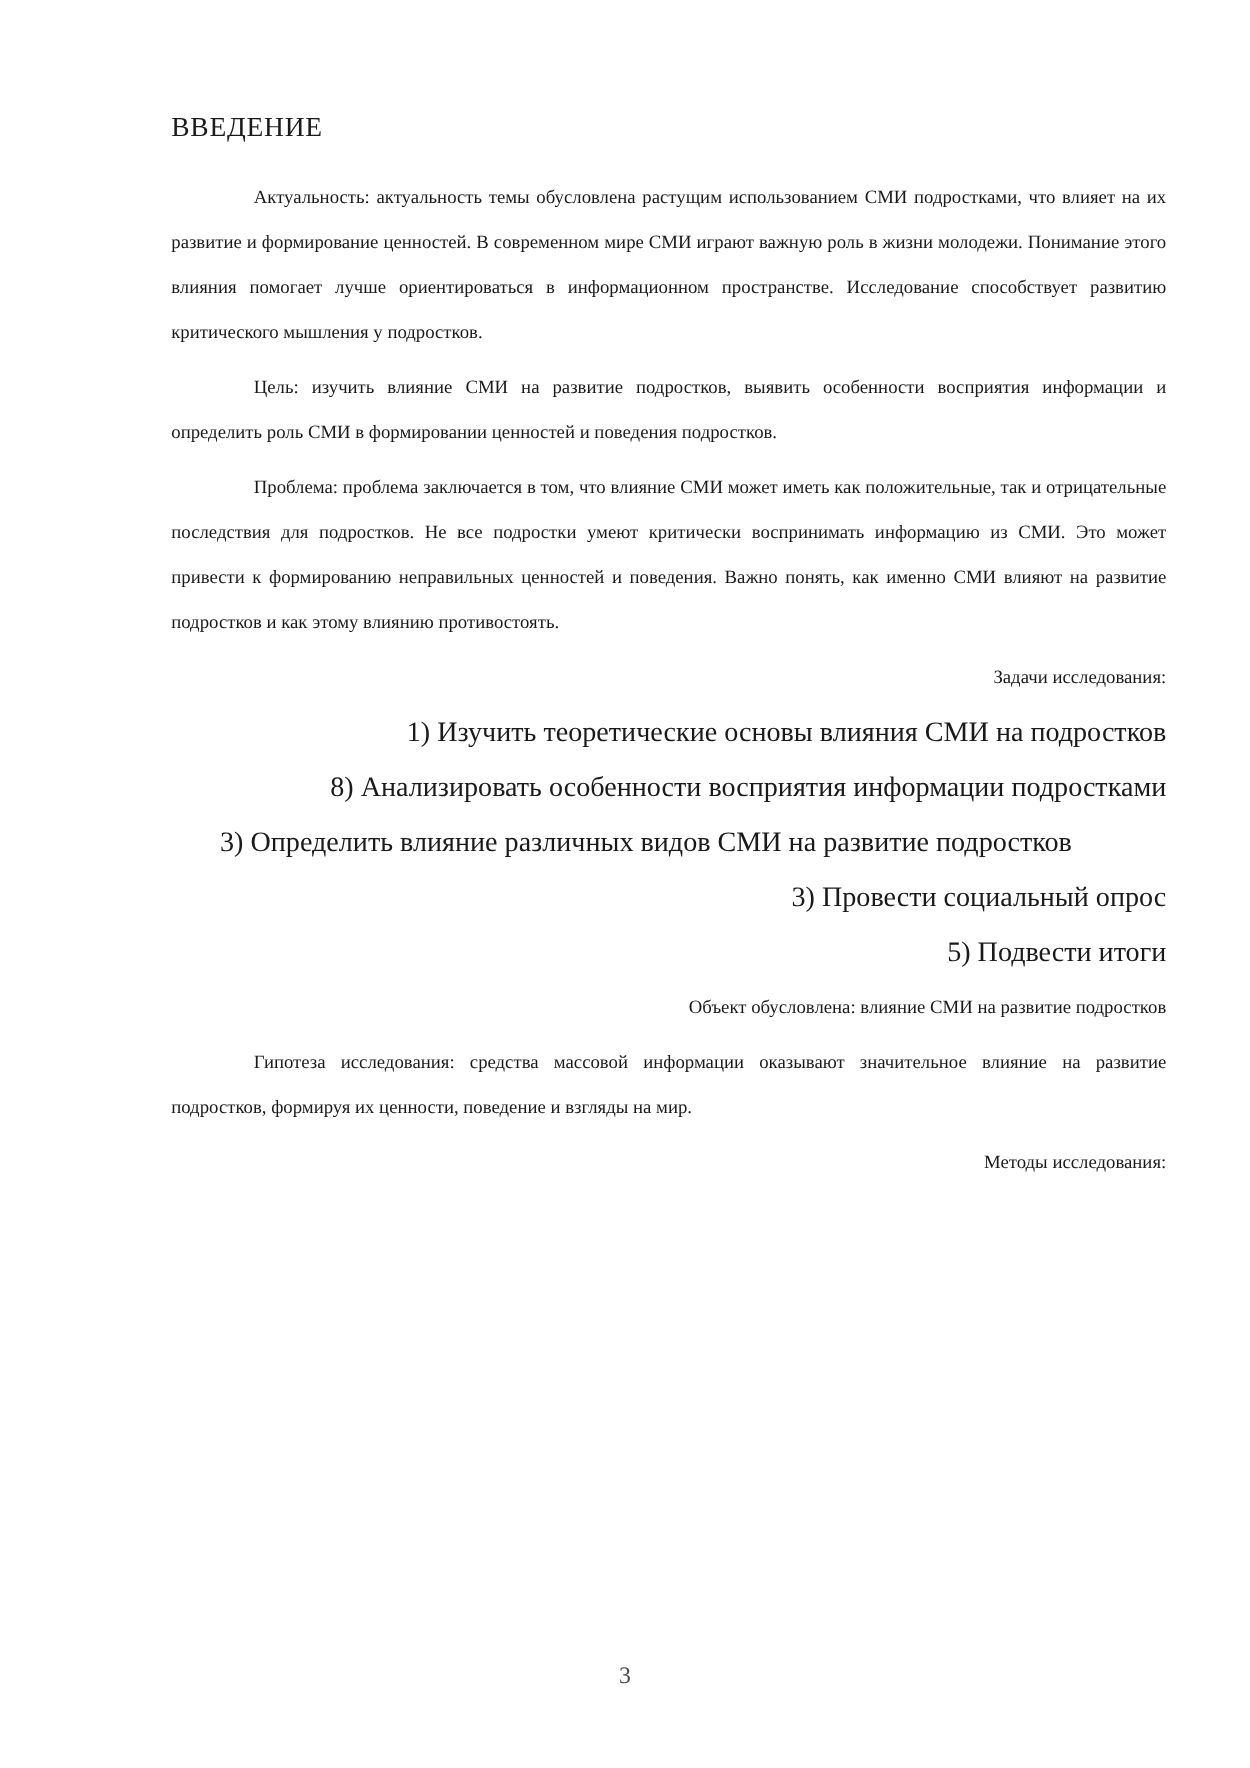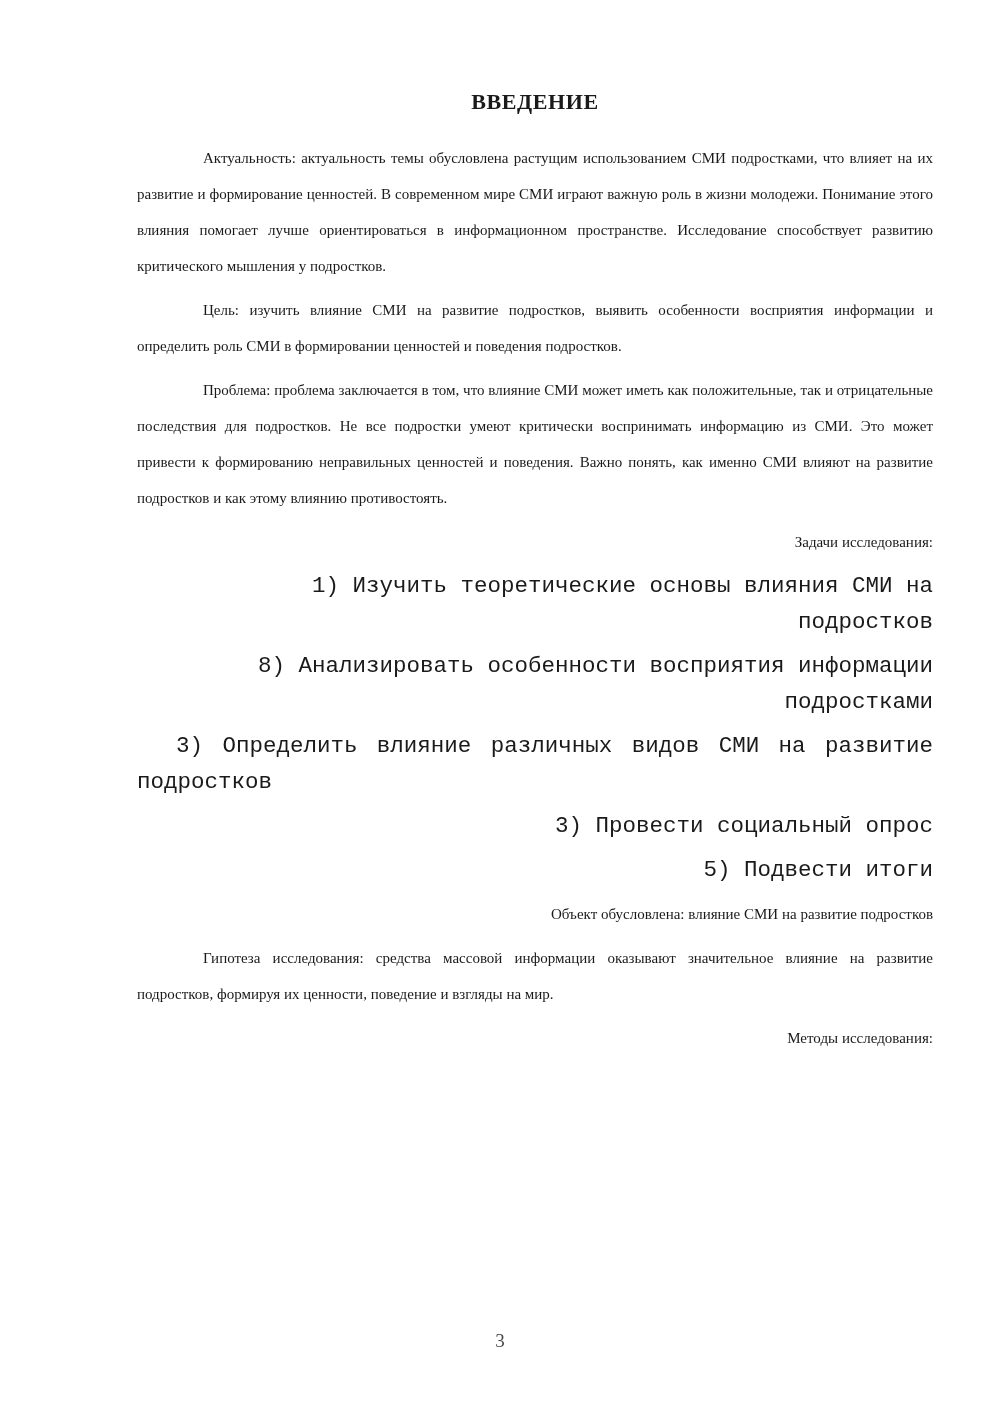--- a/index.html
+++ b/index.html
@@ -27,22 +27,21 @@
 
   .content {
     position: absolute;
     left: 137px;
     top: 84px;
     width: 796px;
   }
 
   .doc-title {
     font-size: 22px;
-    font-weight: bold;
-    text-align: center;
+    font-weight: normal;
     letter-spacing: 0.6px;
     line-height: 36px;
     margin: 0 0 20px 0;
   }
 
   
   .para {
     font-size: 15px;
     line-height: 36px;
     text-align: justify;
@@ -53,21 +52,20 @@
   }
 
   
   .task {
     font-size: 22.5px;
     line-height: 36px;
     text-align: justify;
     text-justify: inter-word;
     margin: 0 0 8px 0;
     text-indent: 39px;
-    font-family: Liberation Mono, monospace;
   }
 
   
   .task.single,
   .para.single {
     text-align: right;
   }
 
   .page-number {
     position: absolute;

